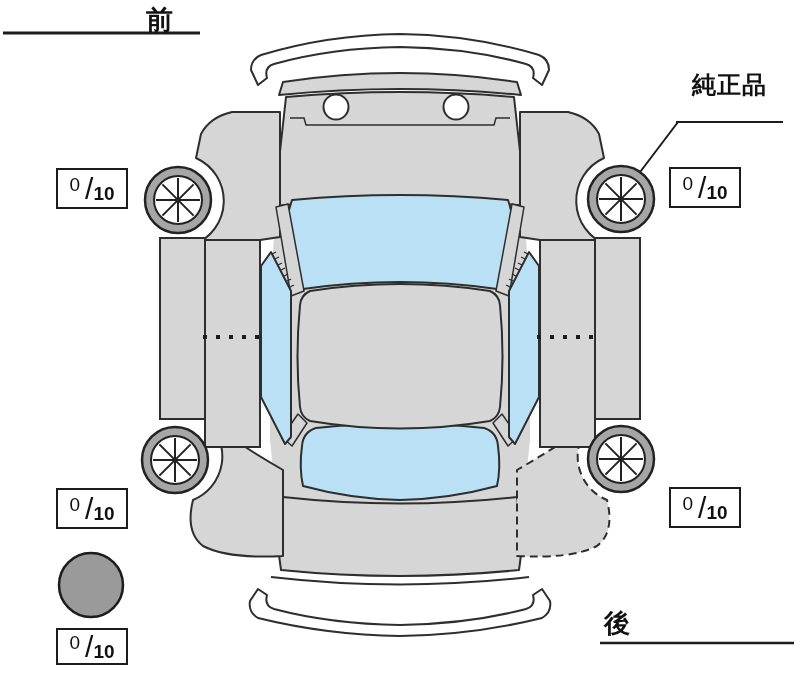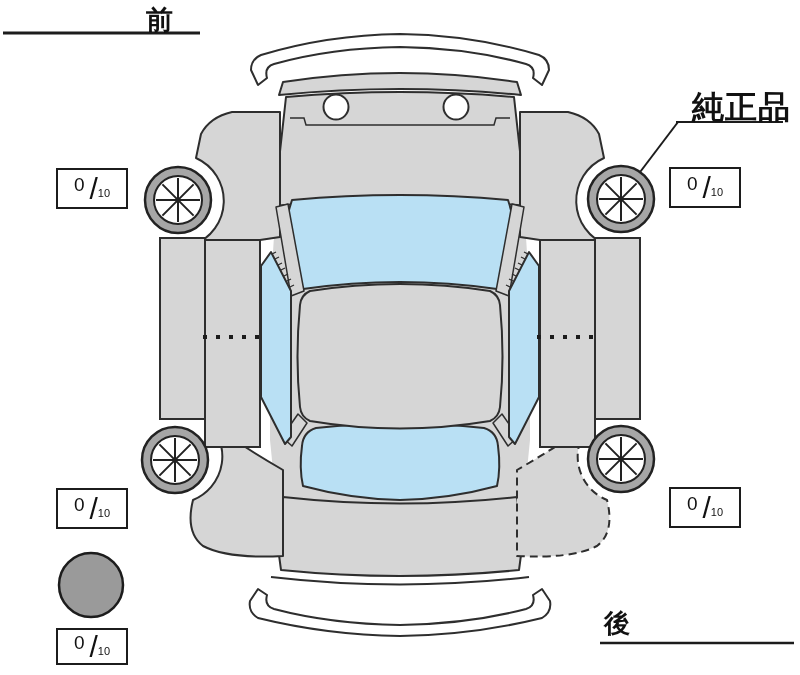--- a/index.html
+++ b/index.html
@@ -4,28 +4,28 @@
 <style>
   html,body{margin:0;padding:0;background:#fff;}
   #stage{
     position:relative;width:800px;height:675px;background:#fff;overflow:hidden;
     font-family:"Liberation Sans","DejaVu Sans",sans-serif;color:#111;
   }
   #car-svg{position:absolute;left:0;top:0;width:800px;height:675px;}
   .corner-label{position:absolute;font-weight:700;letter-spacing:2px;color:#111;}
   #label-front{left:146px;top:2px;font-size:27px;}
   #label-rear{left:604px;top:606px;font-size:26px;}
-  #label-genuine{left:692px;top:86px;font-size:32px;letter-spacing:1px;}
+  #label-genuine{left:692px;top:69px;font-size:24px;letter-spacing:1px;}
   .tread-box{
     position:absolute;width:68px;height:37px;background:#fff;border:2px solid #1c1c1c;
     display:flex;align-items:center;justify-content:center;
   }
   .tread-num{font-size:19px;line-height:1;transform:translateY(-4px);margin-right:5px;}
   .tread-slash{font-size:30px;font-weight:400;line-height:1;transform:translateY(0px);}
-  .tread-den{font-size:11px;font-weight:400;line-height:1;transform:translateY(5px);margin-left:0;}
+  .tread-den{font-size:19px;font-weight:700;line-height:1;transform:translateY(5px);margin-left:0;}
   #box-fl{left:56px;top:168px;}
   #box-fr{left:669px;top:167px;}
   #box-rl{left:56px;top:488px;}
   #box-rr{left:669px;top:487px;}
   #box-spare{left:56px;top:628px;height:33px;}
 </style>
 </head>
 <body>
 
 <div id="stage">

